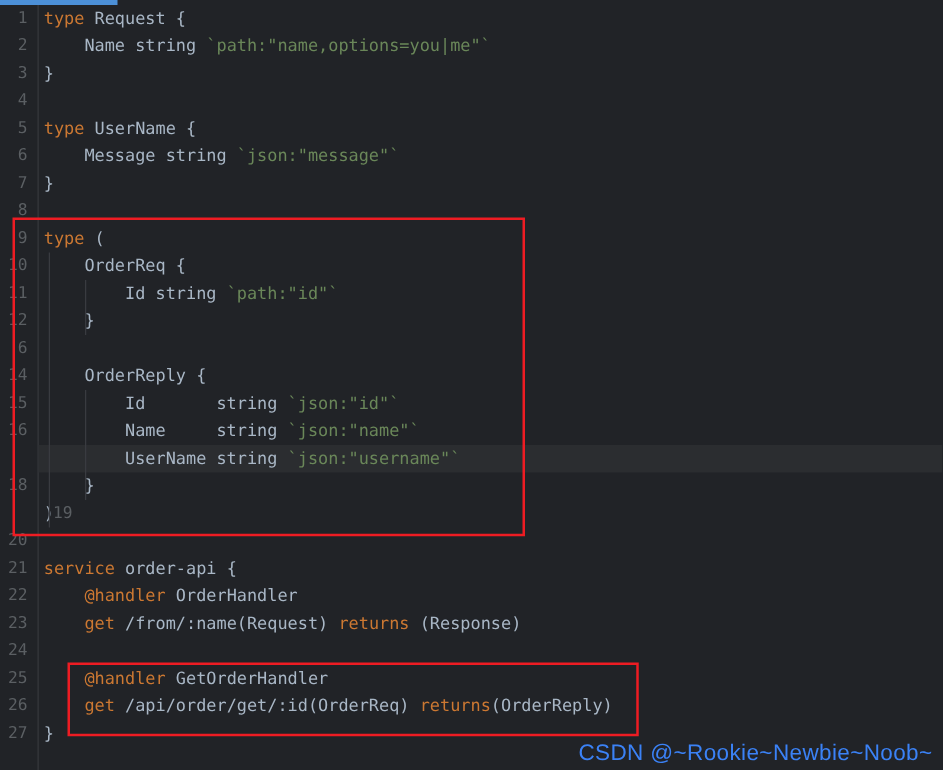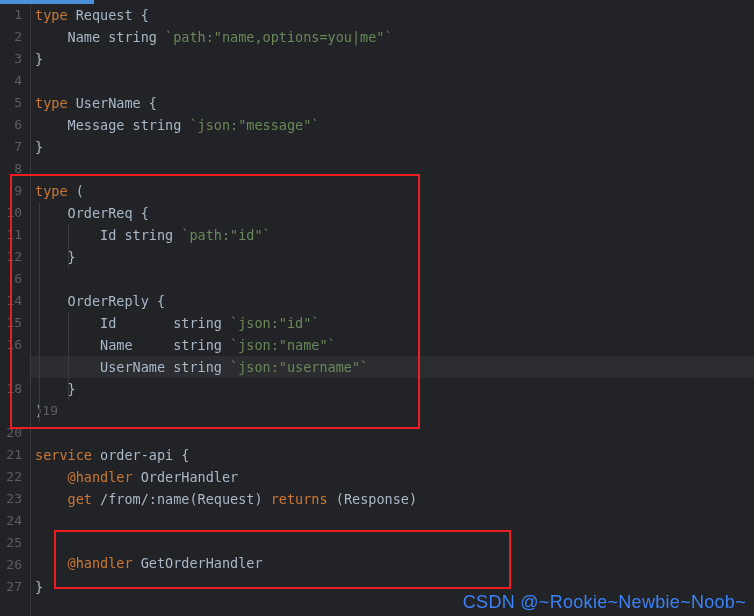--- a/index.html
+++ b/index.html
@@ -187,21 +187,22 @@
       <div class="codeline" style="top: 308px;"><span class="id">        Id       string </span><span class="str">`json:"id"`</span></div>
       <div class="codeline" style="top: 330px;"><span class="id">        Name     string </span><span class="str">`json:"name"`</span></div>
       <div class="codeline" style="top: 352px;"><span class="id">        UserName string </span><span class="str">`json:"username"`</span></div>
       <div class="codeline" style="top: 374px;"><span class="id">    }</span></div>
       <div class="codeline" style="top: 396px;"><span class="id">)</span></div>
       <div class="codeline" style="top: 418px;">&nbsp;</div>
       <div class="codeline" style="top: 462px;"><span class="id">    </span><span class="ann">@handler</span><span class="id"> OrderHandler</span></div>
       <div class="codeline" style="top: 440px;"><span class="kw">service</span><span class="id"> order-api {</span></div>
       <div class="codeline" style="top: 484px;"><span class="id">    </span><span class="kw">get</span><span class="id"> /from/:name(Request) </span><span class="kw">returns</span><span class="id"> (Response)</span></div>
       <div class="codeline" style="top: 506px;">&nbsp;</div>
-      <div class="codeline" style="top: 548px;"><span class="id">    </span><span class="ann">@handler</span><span class="id"> GetOrderHandler</span></div>
+      <div class="codeline" style="top: 528px;"><span class="id">    </span><span class="ann">@handler</span><span class="id"> GetOrderHandler</span></div>
+      <div class="codeline" style="top: 550px;"><span class="id">    </span><span class="kw">get</span><span class="id"> /api/order/get/:id(OrderReq) </span><span class="kw">returns</span><span class="id">(OrderReply)</span></div>
       <div class="codeline" style="top: 572px;"><span class="id">}</span></div>
     </div>
 
   <div id="annotations">
       <div class="redbox" style="left: 10px; top: 174px; width: 410px; height: 255px; border-color: rgb(238, 28, 35);"></div>
       <div class="redbox" style="left: 54px; top: 530px; width: 457px; height: 59px; border-color: rgb(238, 28, 35);"></div>
     </div>
 
   <div class="watermark" style="color: #3b82f6;">CSDN @~Rookie~Newbie~Noob~</div>
 

